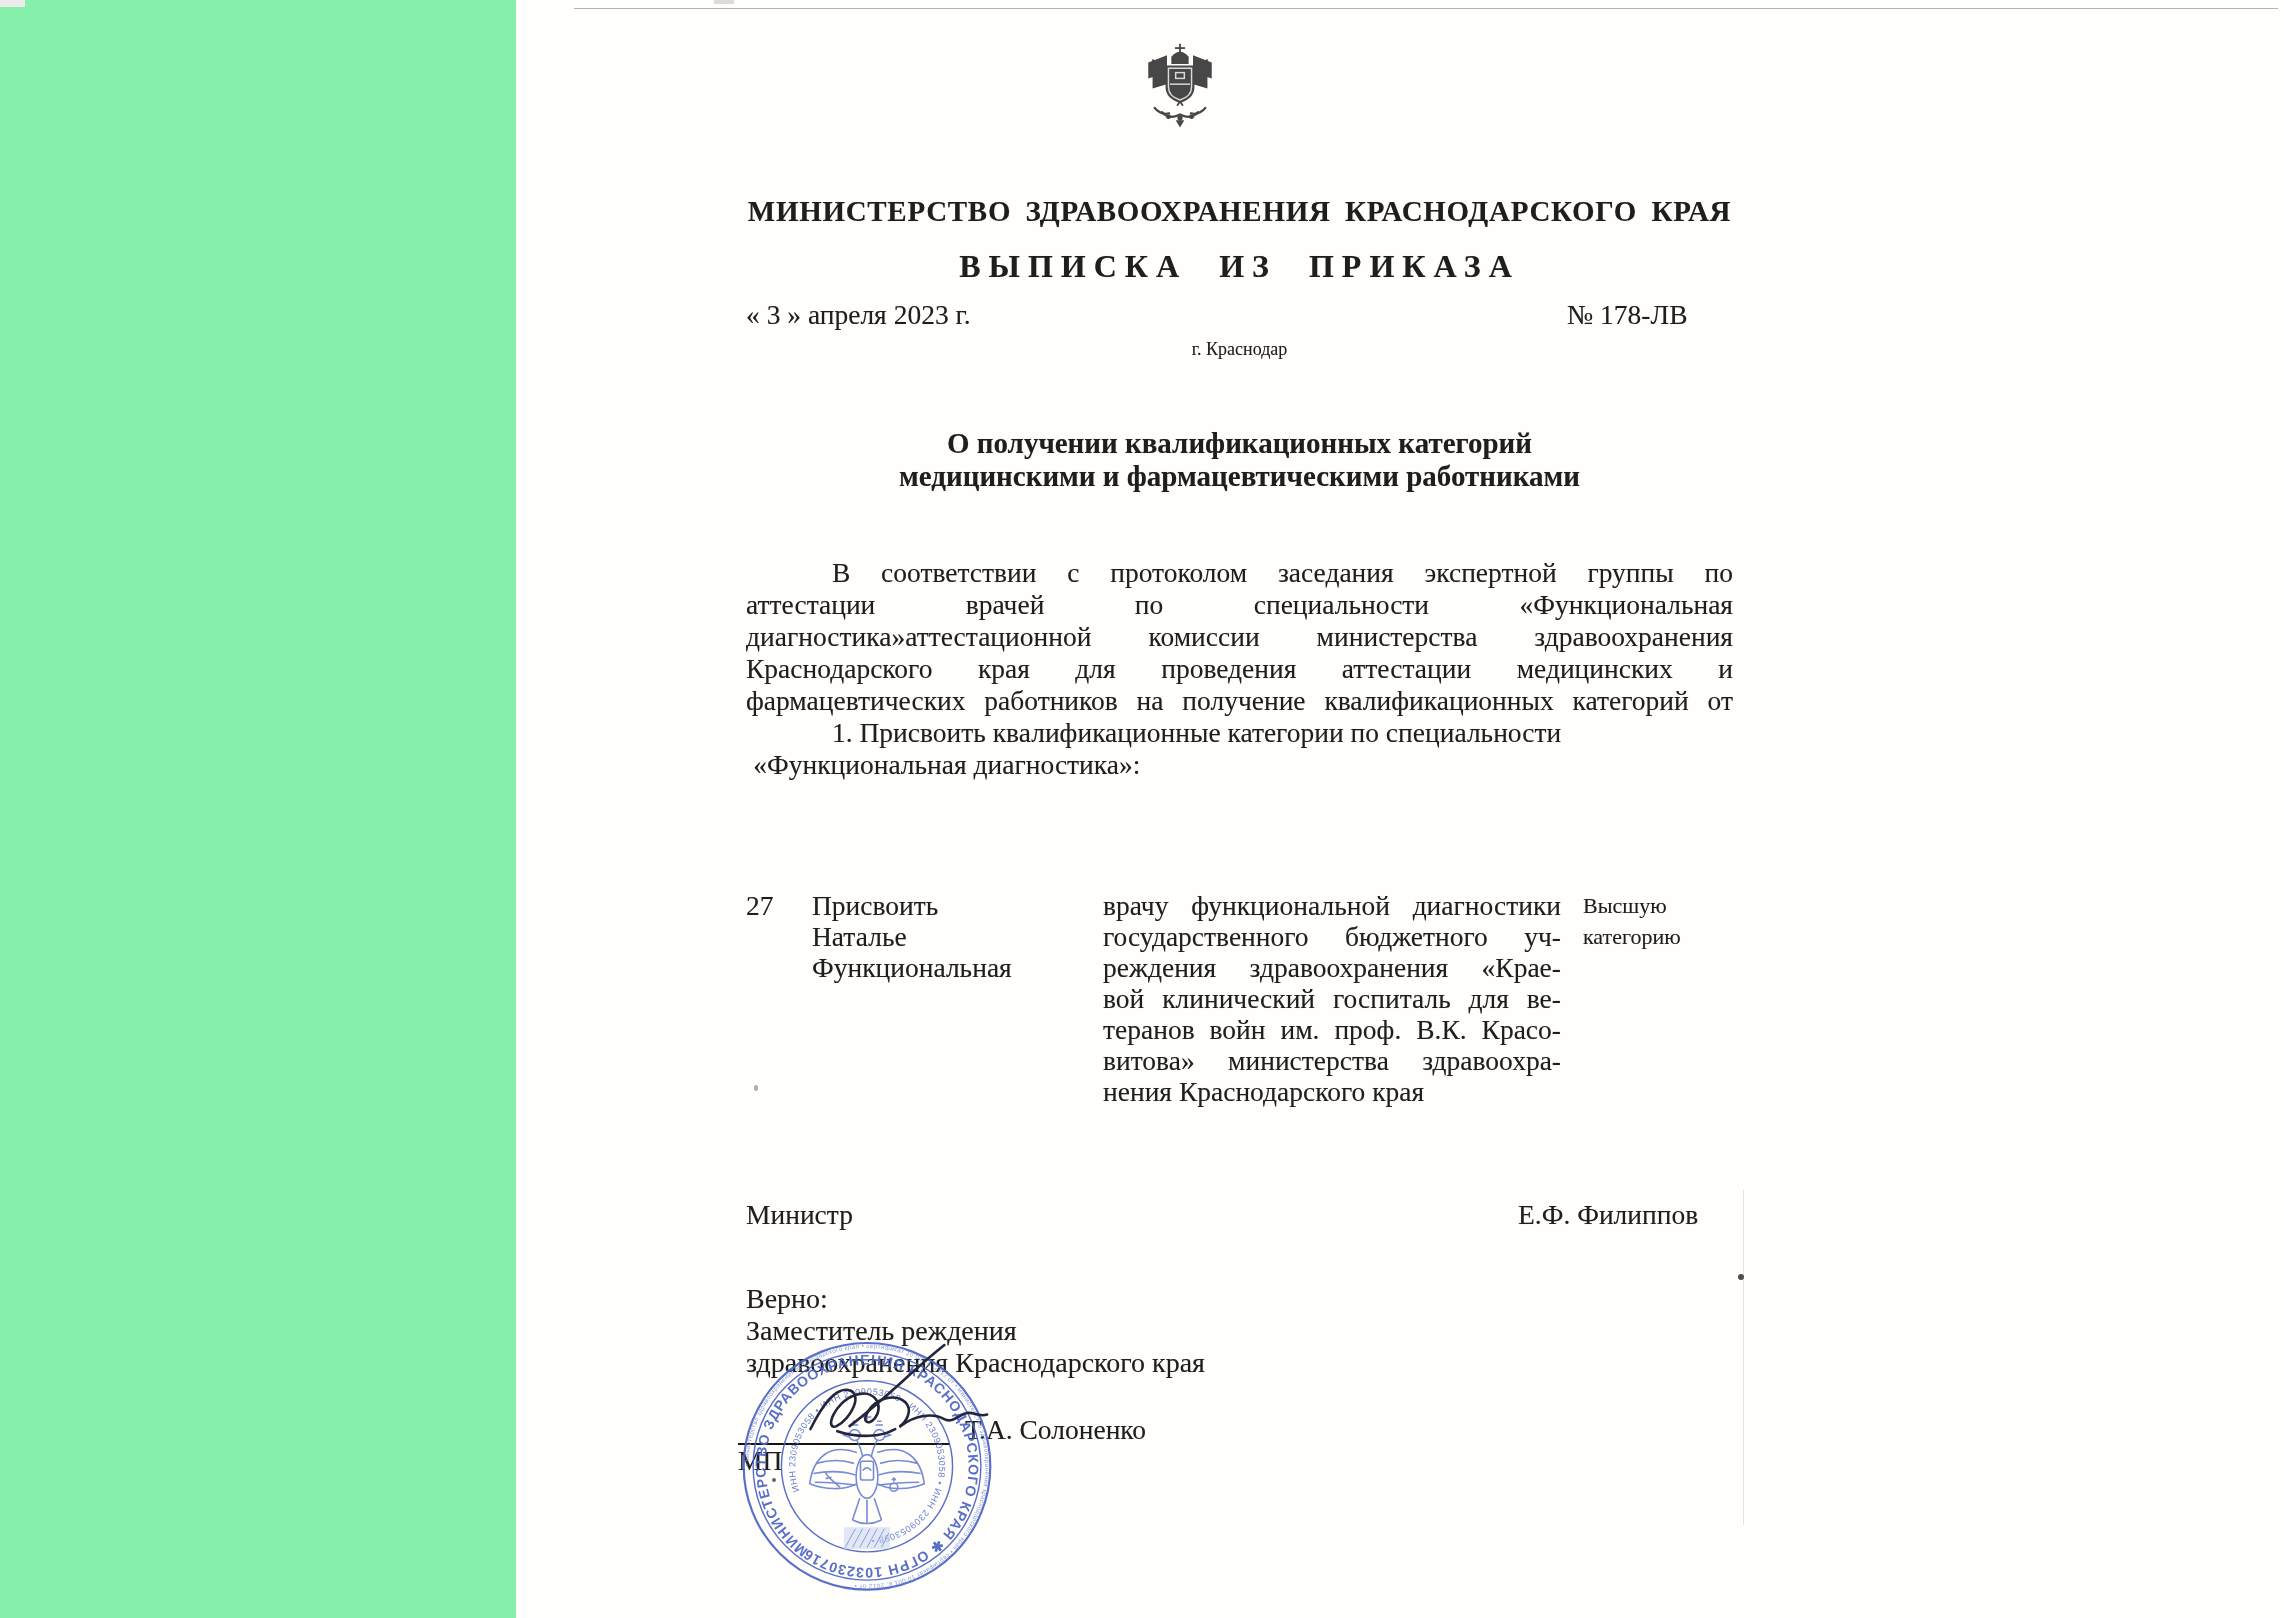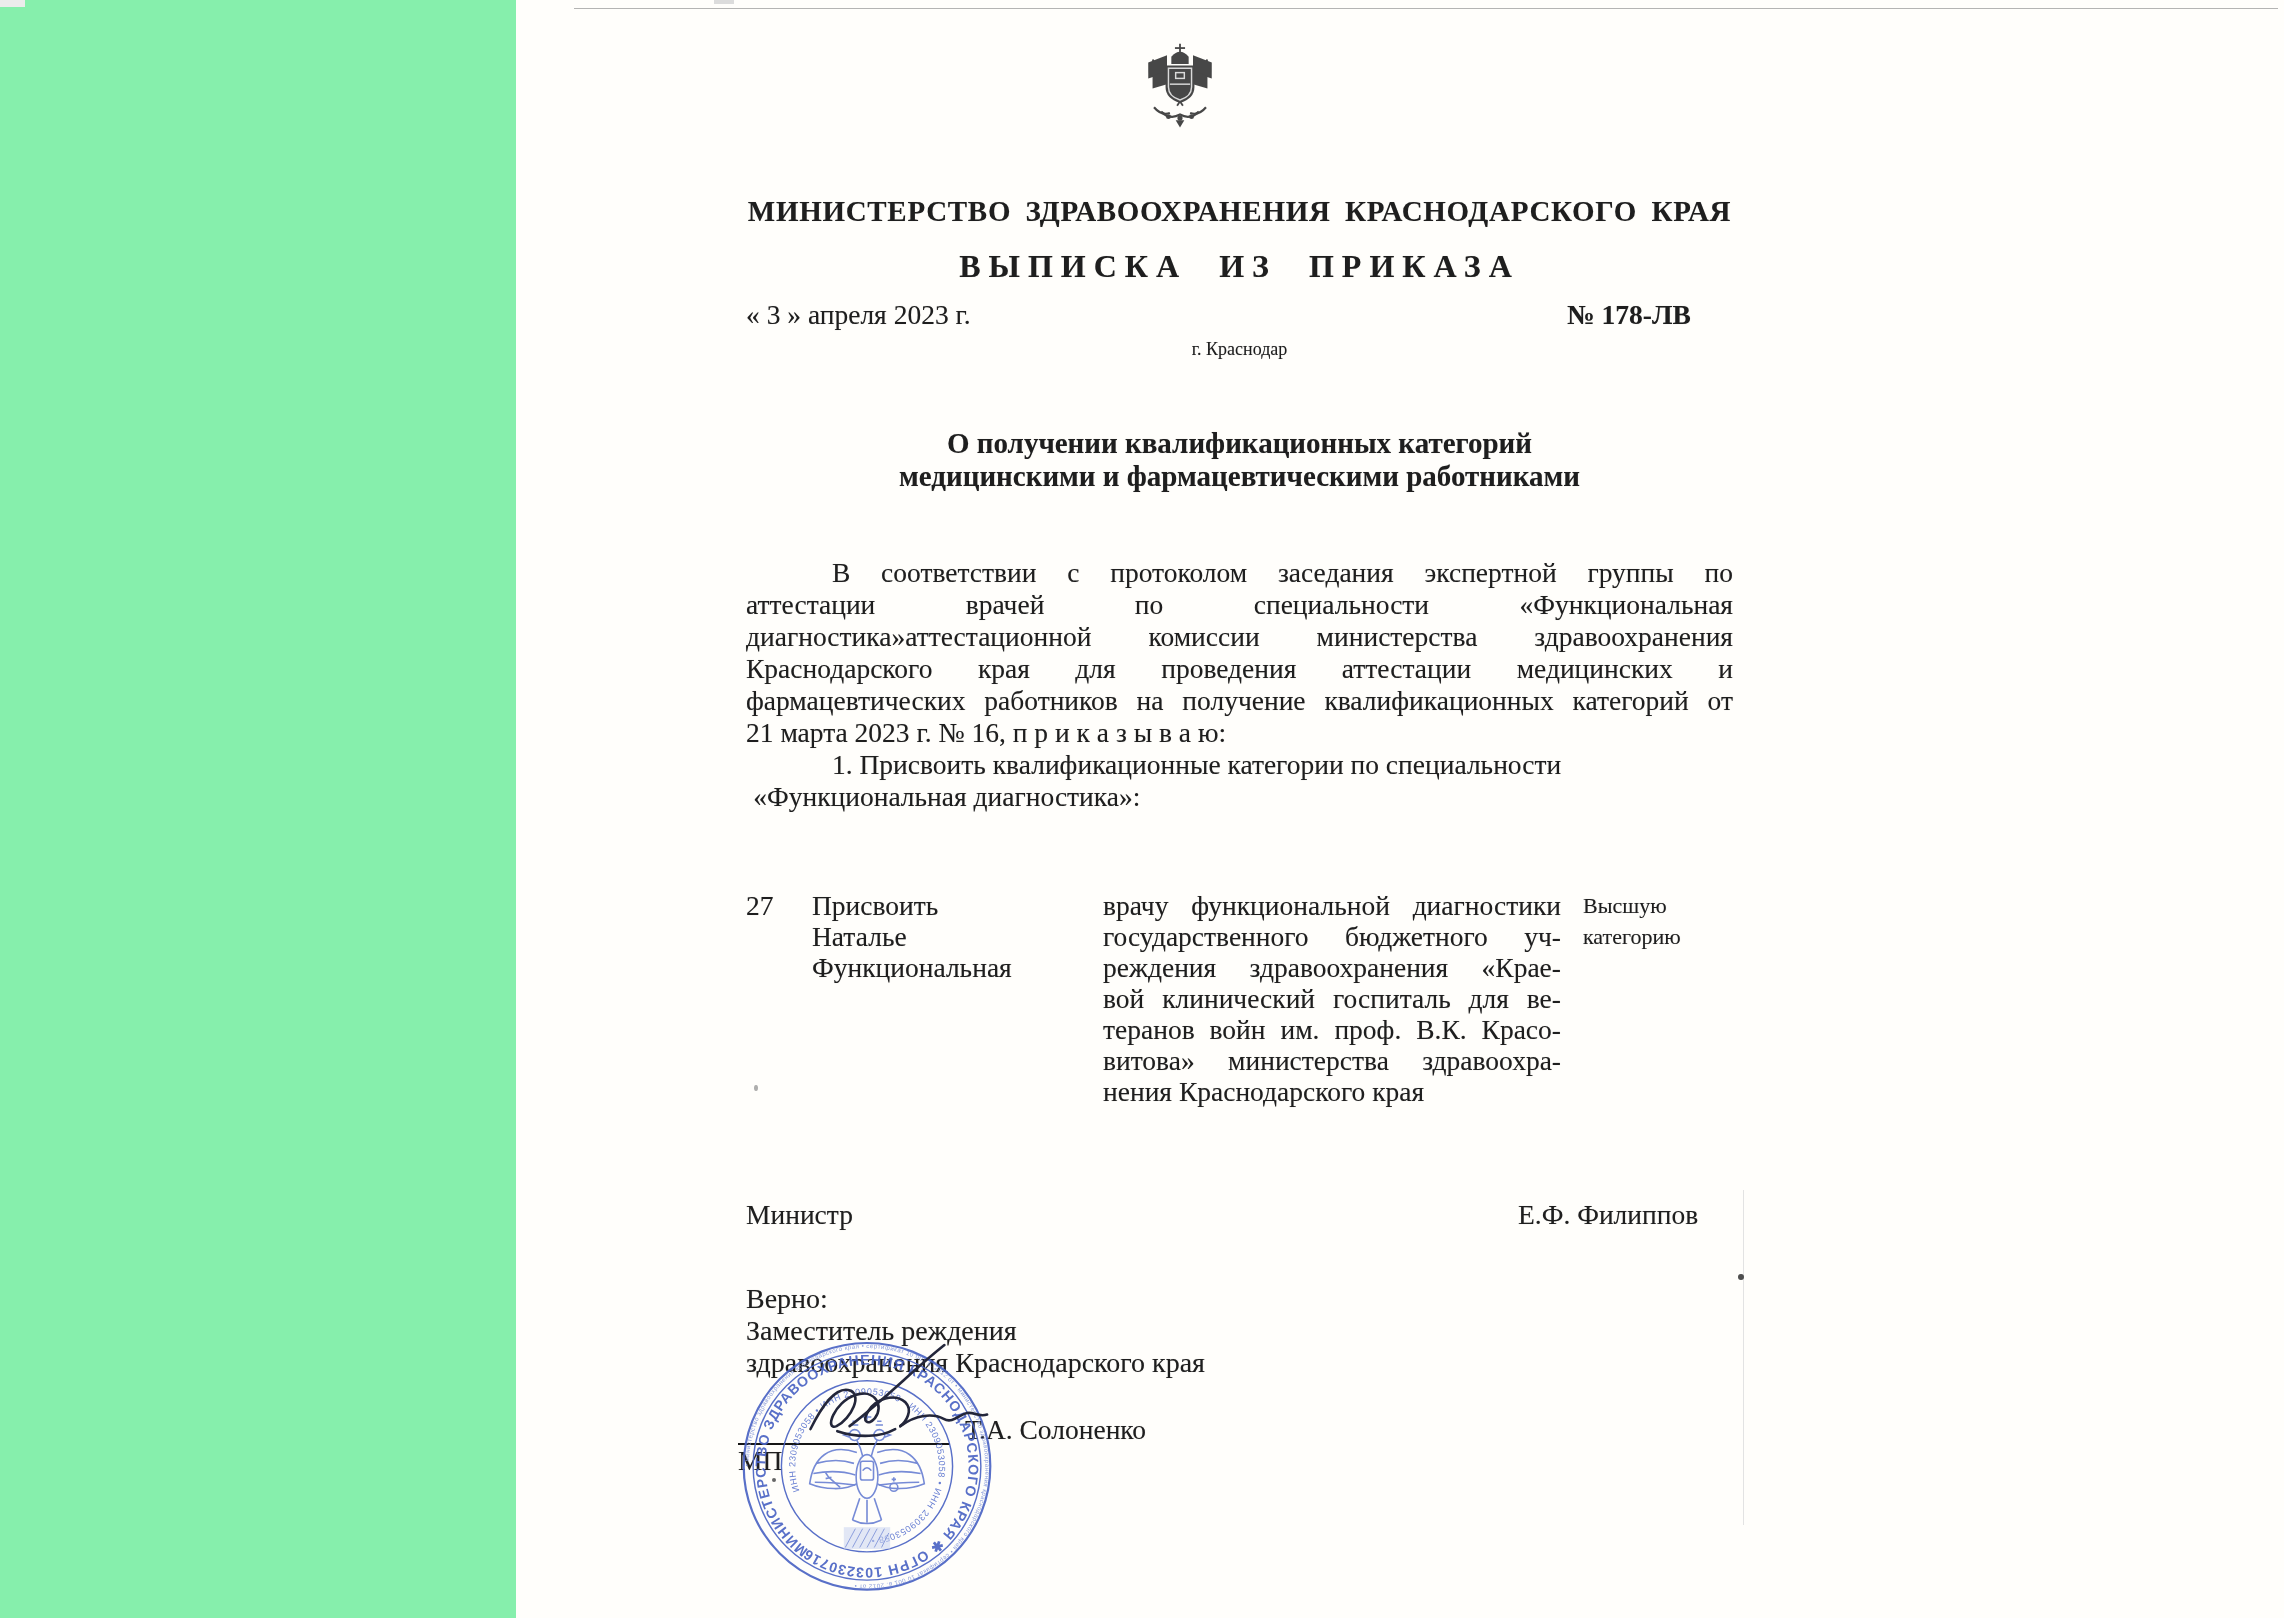--- a/index.html
+++ b/index.html
@@ -8,21 +8,21 @@
     overflow:hidden;font-family:"Liberation Serif", serif;color:#1e1e1e;
   }
   .page-tint{position:absolute;left:516px;top:0;width:1768px;height:1618px;background:#fffefb;}
   .abs{position:absolute;}
   .txt{font-size:27.5px;line-height:32px;white-space:nowrap;}
   .soft{text-shadow:0 0 0.7px rgba(40,40,40,0.35);}
   .center-col{left:746px;width:987px;text-align:center;}
   .ministry{top:195px;font-size:29px;font-weight:bold;letter-spacing:0.7px;word-spacing:6.5px;line-height:32px;}
   .vypiska{top:249px;font-size:32px;font-weight:bold;letter-spacing:8px;word-spacing:16px;line-height:35px;}
   .dateline{left:746px;top:299px;}
-  .docnum{left:1567px;top:299px;font-weight:bold;}
+  .docnum{left:1567px;top:299px;}
   .city{top:333px;font-size:18px;line-height:32px;}
   .doctitle{top:427px;font-size:29px;font-weight:bold;line-height:33px;}
   .body-block{position:absolute;left:746px;top:557px;width:987px;font-size:27.5px;line-height:32px;}
   .jline{text-align:justify;text-align-last:justify;-moz-text-align-last:justify;}
   .pline{text-align:left;}
   .ind{text-indent:86px;}
   .ind-sm{text-indent:7.2px;}
   .entry-num{left:746px;top:890px;}
   .entry-name{left:812px;top:890px;width:225px;font-size:27.5px;line-height:31px;}
   .entry-desc{left:1103px;top:890px;width:458px;font-size:27.5px;line-height:31px;}
@@ -97,21 +97,20 @@
     <div>О получении квалификационных категорий</div>
     <div>медицинскими и фармацевтическими работниками</div>
   </div>
 
   <div class="body-block soft">
     <div class="jline ind">В соответствии с протоколом заседания экспертной группы по</div>
     <div class="jline">аттестации врачей по специальности «Функциональная</div>
     <div class="jline">диагностика»аттестационной комиссии министерства здравоохранения</div>
     <div class="jline">Краснодарского края для проведения аттестации медицинских и</div>
     <div class="jline">фармацевтических работников на получение квалификационных категорий от</div>
-    <div class="pline">21 марта  2023 г.  №  16,  п р и к а з ы в а ю:</div>
     <div class="pline ind">1. Присвоить  квалификационные  категории  по специальности</div>
     <div class="pline ind-sm">«Функциональная диагностика»:</div>
   </div>
 
   <div class="abs txt soft entry-num">27</div>
   <div class="abs soft entry-name">
     <div>Присвоить</div>
     <div>Наталье</div>
     <div>Функциональная</div>
   </div>

